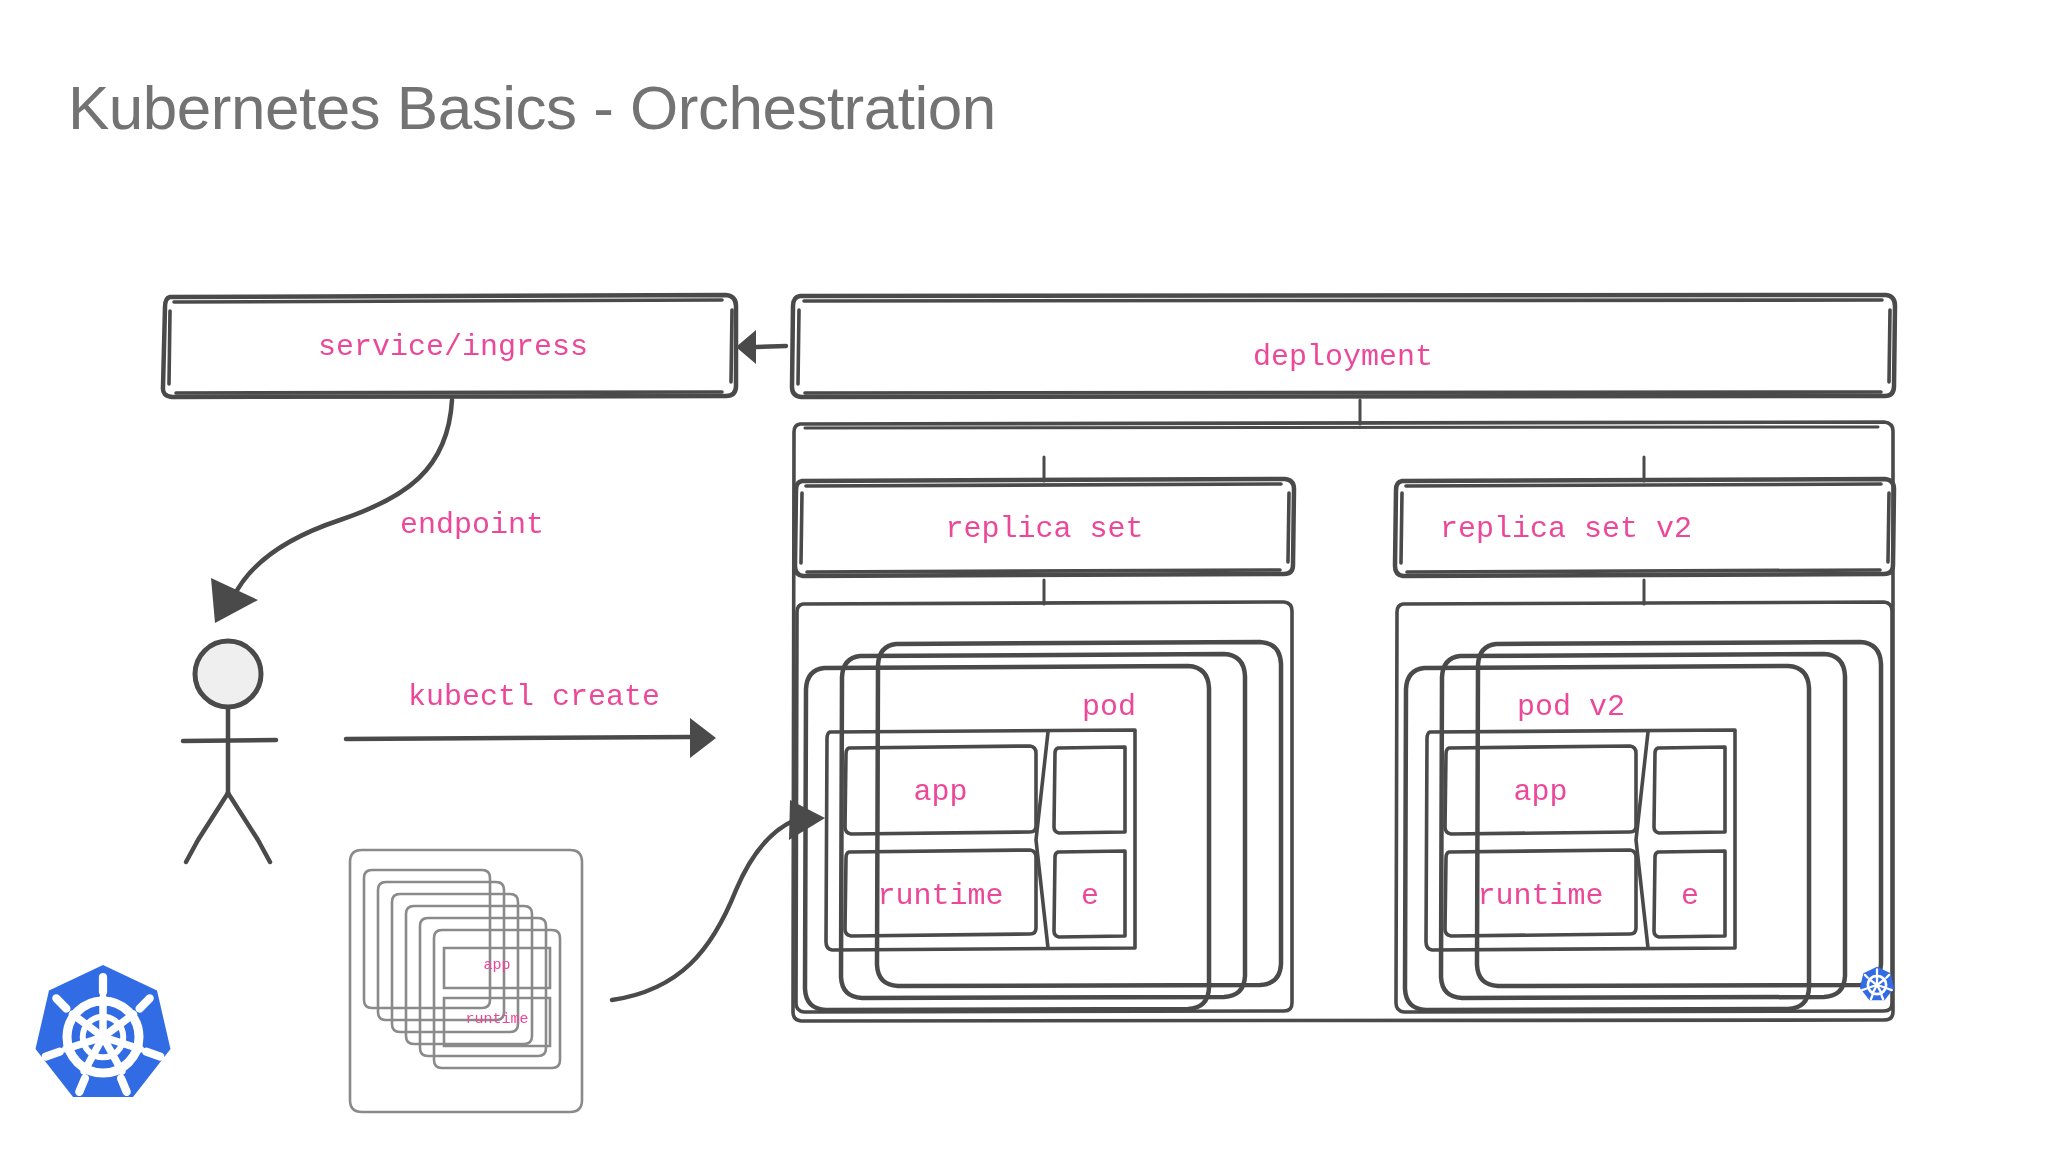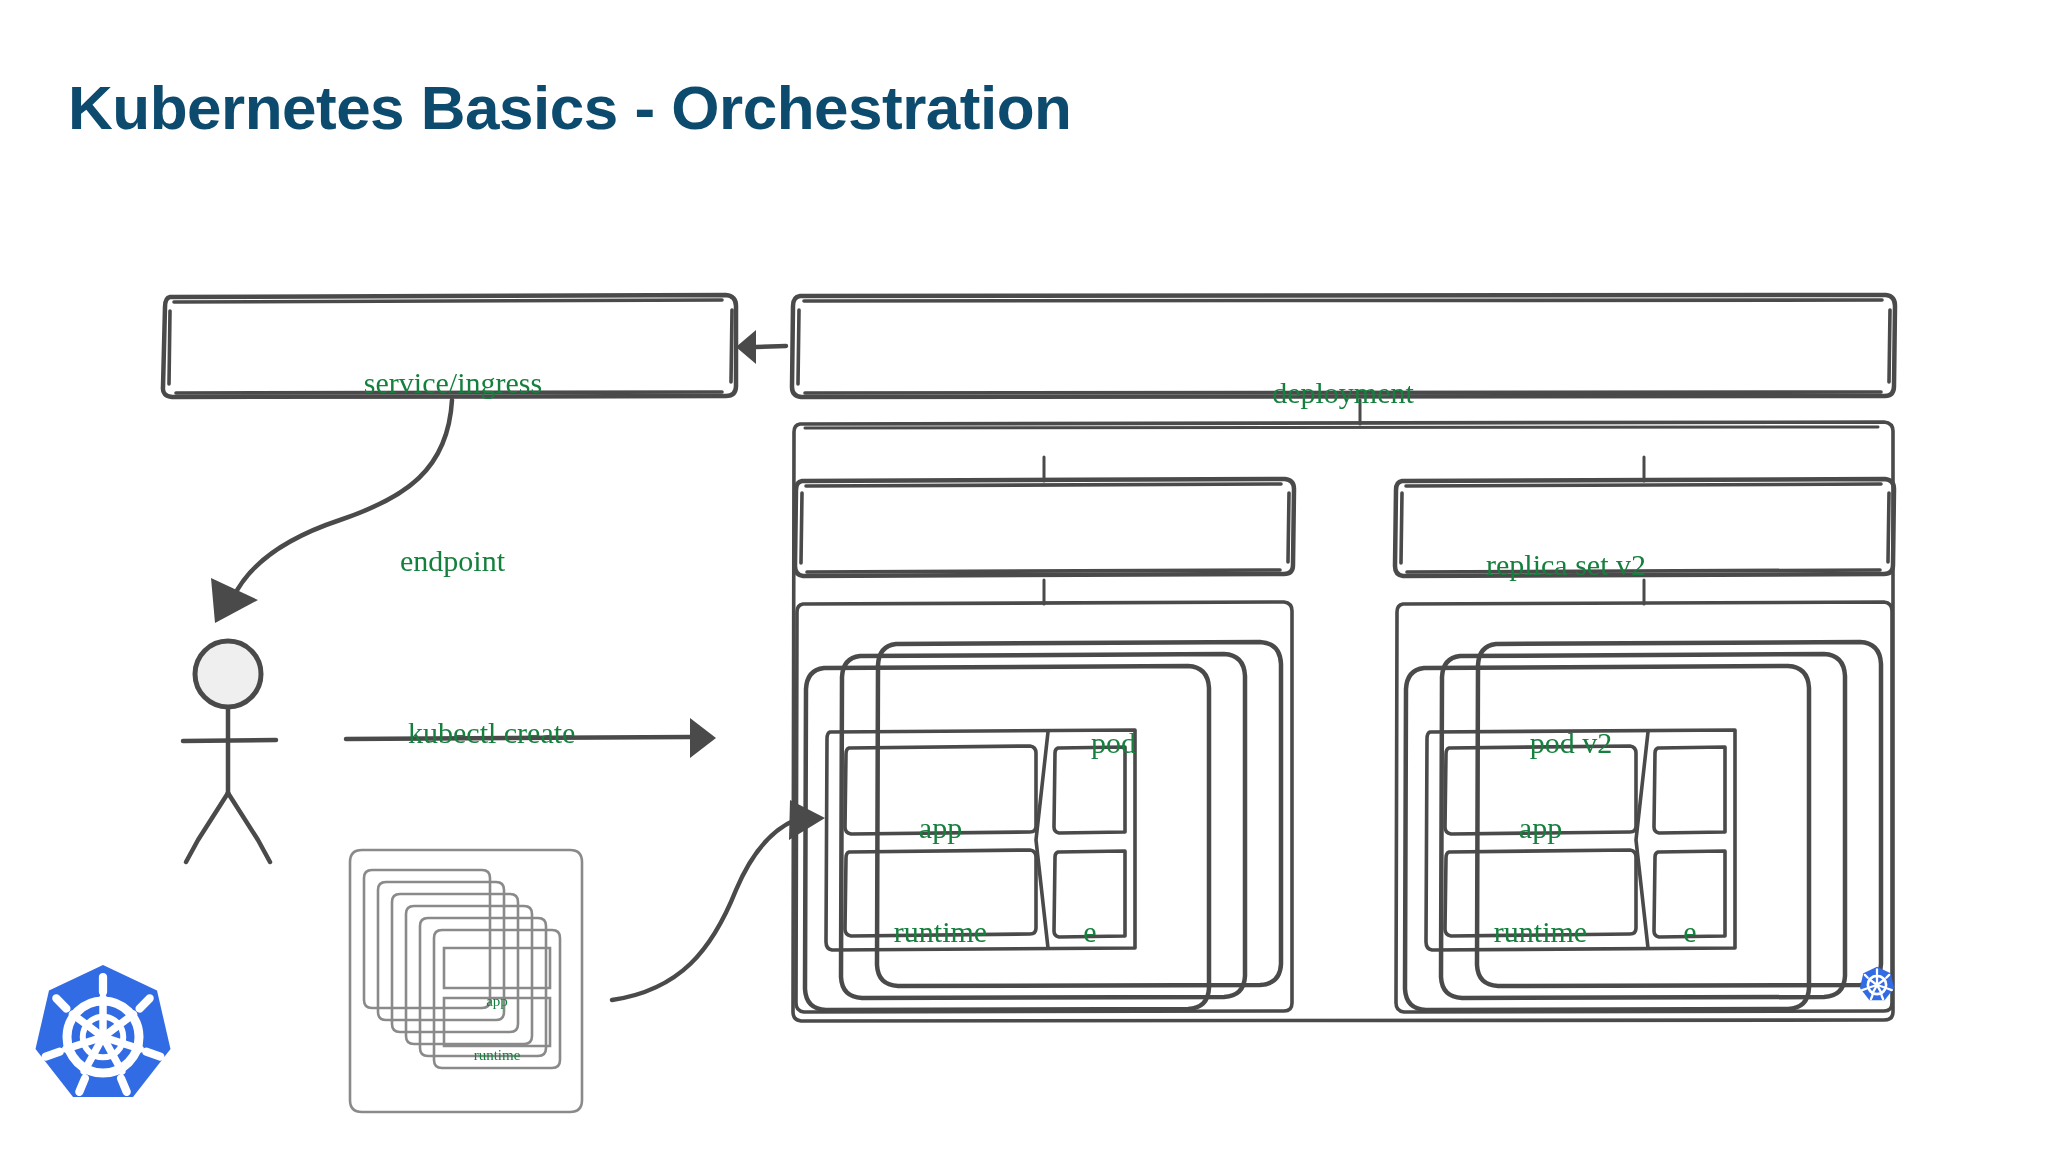--- a/index.html
+++ b/index.html
@@ -24,23 +24,23 @@
     height: 1152px;
     background: #ffffff;
   }
 
   
   #page-title {
     position: absolute;
     left: 68px;
     top: 72px;
     font-size: 62px;
-    font-weight: 700;
+    font-weight: 400;
     letter-spacing: -0.5px;
-    color: #0c4a6e;
+    color: #737373;
     white-space: nowrap;
   }
 
   
   #sketch {
     position: absolute;
     left: 0; top: 0;
     width: 2048px;
     height: 1152px;
     pointer-events: none;
@@ -49,24 +49,23 @@
   .sk-box { stroke-width: 4.5; }
   .sk-box2 { stroke-width: 3.6; }
   .sk-thin { stroke-width: 3; }
   .sk-arrow { stroke-width: 4.5; }
   .sk-fill { fill: #4a4a4a; stroke: none; }
   .sk-light { stroke: #8a8a8a; stroke-width: 2.6; fill: none; }
 
   
   .lbl {
     position: absolute;
-    font-family: Liberation Serif, serif;
-    color: #15803d;
+    font-family: Liberation Mono, monospace;
+    color: #ec4899;
     white-space: nowrap;
-    margin-top: 36px;
   }
   .lbl-box {
     font-size: 30px;
     text-align: center;
   }
   .lbl-annot {
     font-size: 30px;
   }
   .lbl-pod {
     font-size: 30px;
@@ -225,20 +224,21 @@
       <path class="sk sk-arrow" d="M612 1000 C 680 990 712 950 736 890 C 752 852 772 830 795 820"></path>
       <path class="sk-fill" d="M790 800 L825 818 L789 840 Z"></path>
     </g>
 
   </svg>
 
   <div class="lbl lbl-box" style="left:170px; top:330px; width:566px;">service/ingress</div>
 
   <div class="lbl lbl-box" style="left:792px; top:340px; width:1102px;">deployment</div>
 
+  <div class="lbl lbl-box" style="left:795px; top:512px; width:499px;">replica set</div>
 
   <div class="lbl lbl-box" style="left:1363px; top:512px; width:406px;">replica set v2</div>
 
   <div class="lbl lbl-pod" style="left:806px; top:690px; width:330px;text-align:right;">pod</div>
 
   <div class="lbl lbl-pod" style="left:1406px; top:690px; width:330px;text-align:center;">pod v2</div>
 
   <div class="lbl lbl-cell" style="left:845px; top:775px; width:191px;">app</div>
   <div class="lbl lbl-cell" style="left:845px; top:879px; width:191px;">runtime</div>
   <div class="lbl lbl-cell" style="left:1054px; top:879px; width:72px;">e</div>

